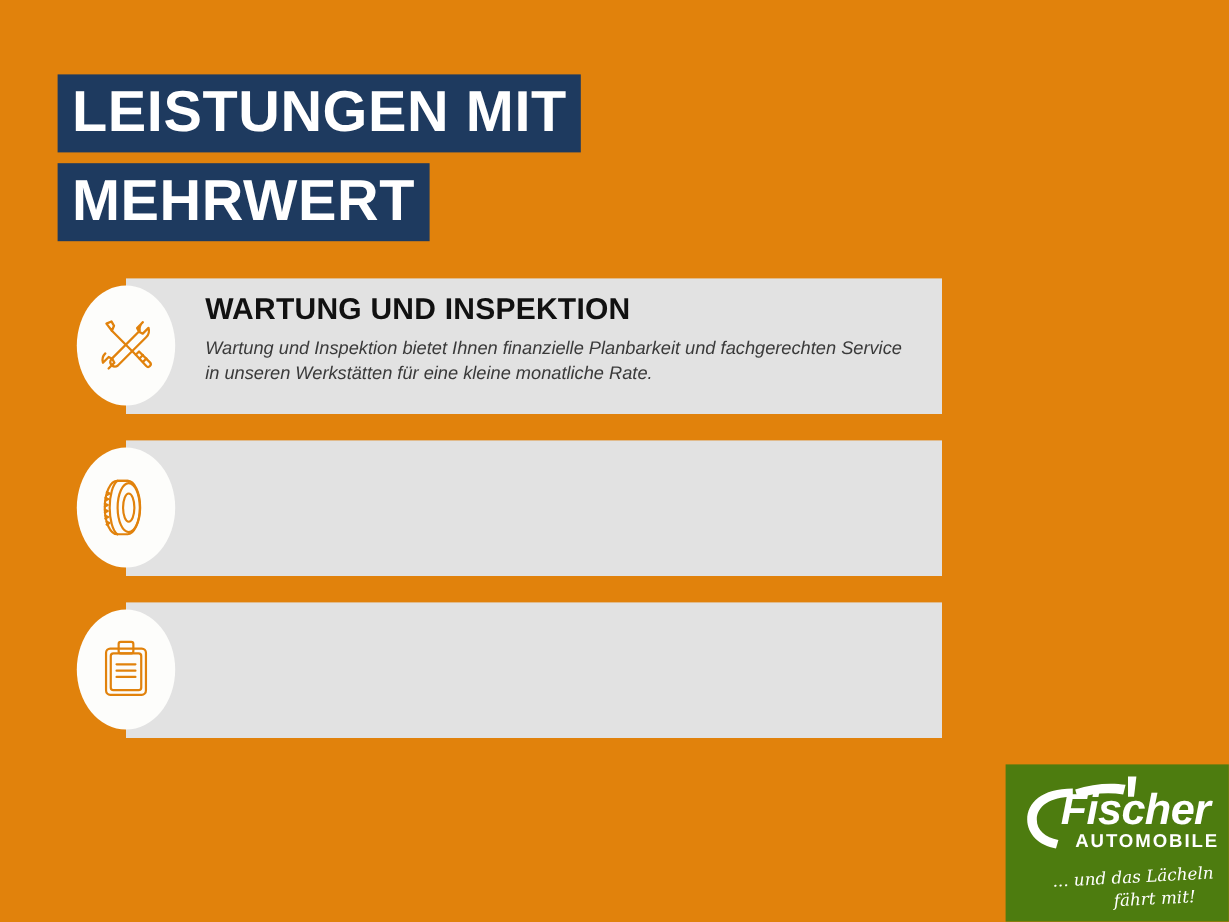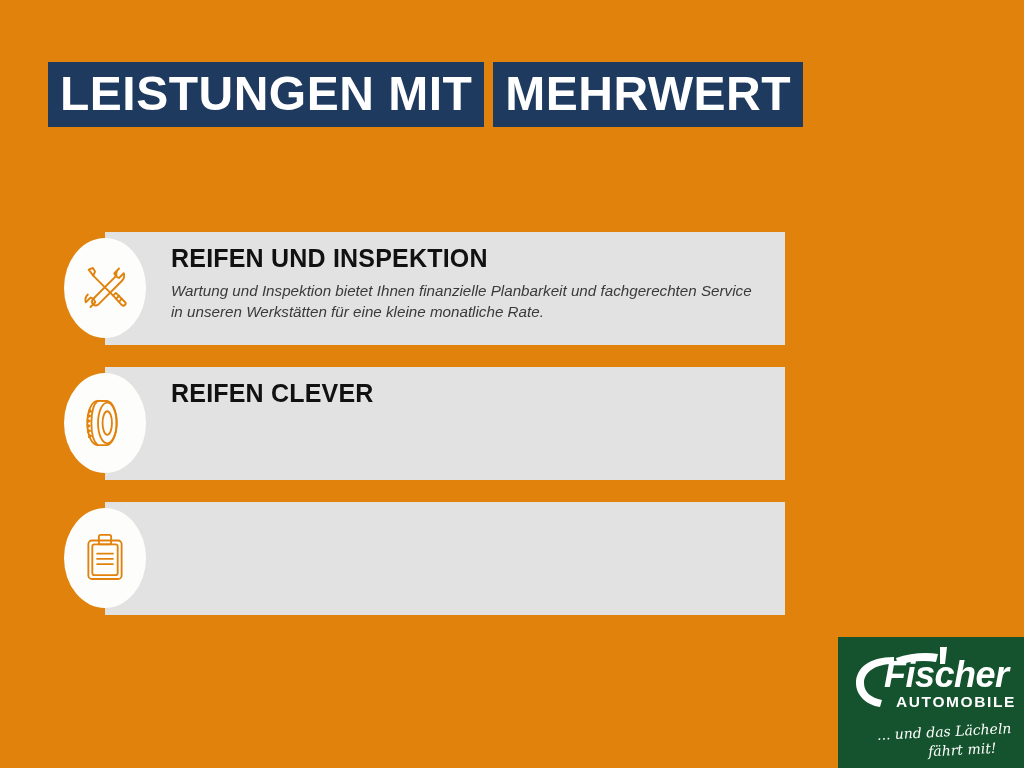--- a/index.html
+++ b/index.html
@@ -14,21 +14,21 @@
     background: #E1820C;
     position: relative;
   }
 
   
   #title-block {
     position: absolute;
     left: 48px;
     top: 62px;
     display: flex;
-    flex-direction: row;
+    flex-direction: column;
     align-items: flex-start;
     gap: 9px;
   }
   .title-line {
     background: #1E3A5F;
     color: #FFFFFF;
     font-size: 48px;
     font-weight: 700;
     line-height: 1;
     letter-spacing: 0.5px;
@@ -94,21 +94,21 @@
     font-style: italic;
   }
 
   
   #logo-box {
     position: absolute;
     left: 838px;
     top: 637px;
     width: 186px;
     height: 131px;
-    background: #14532d;
+    background: #4d7c0f;
     overflow: hidden;
   }
   #logo-mark {
     position: absolute;
     left: 10px;
     top: 8px;
     width: 170px;
     height: 72px;
   }
   #logo-wordmark {
@@ -153,21 +153,21 @@
 
 <div id="title-block">
   <div class="title-line">LEISTUNGEN MIT</div>
   <div class="title-line">MEHRWERT</div>
 </div>
 
 <div id="cards">
 
   <div class="card-row">
     <div class="card-panel">
-      <div class="card-title">REIFEN UND INSPEKTION</div>
+      <div class="card-title">WARTUNG UND INSPEKTION</div>
       <div class="card-body">Wartung und Inspektion bietet Ihnen finanzielle Planbarkeit und fachgerechten Service in unseren Werkstätten für eine kleine monatliche Rate.</div>
     </div>
     <div class="card-icon-circle">
       <span>
         <svg width="58" height="58" viewBox="0 0 64 64" fill="none" stroke="#E1820C" stroke-width="2.1" stroke-linecap="round" stroke-linejoin="round">
 
           <path d="M47.5 10.5 L42.2 15.8 L44.0 19.2 L47.4 21.0 L52.7 15.7
                    a8.6 8.6 0 0 1 -2.2 8.6 L24.5 50.3
                    a4.2 4.2 0 0 1 -5.9 -5.9 L44.6 18.4
                    a8.6 8.6 0 0 1 2.9 -7.9 Z"></path>
@@ -180,21 +180,20 @@
           <path d="M41.0 40.4 l3.0 -3.0 10.0 10.0 a2.4 2.4 0 0 1 -3.4 3.4 Z"></path>
           <path d="M44.4 43.8 l3.2 -3.2"></path>
           <path d="M47.6 47.0 l3.2 -3.2"></path>
         </svg>
       </span>
     </div>
   </div>
 
   <div class="card-row">
     <div class="card-panel">
-      <div class="card-title">REIFEN CLEVER</div>
     </div>
     <div class="card-icon-circle">
       <span>
         <svg width="58" height="58" viewBox="0 0 64 64" fill="none" stroke="#E1820C" stroke-width="2.0" stroke-linecap="round" stroke-linejoin="round">
 
           <path d="M24 7.5 h10 a4 4 0 0 1 0 0
                    M24 7.5
                    c-6.5 0-11.5 10.9-11.5 24.5 S17.5 56.5 24 56.5"></path>
           <path d="M24 7.5 h9.5 c6.5 0 11.5 10.9 11.5 24.5 S39 56.5 33.5 56.5 H24"></path>
 

